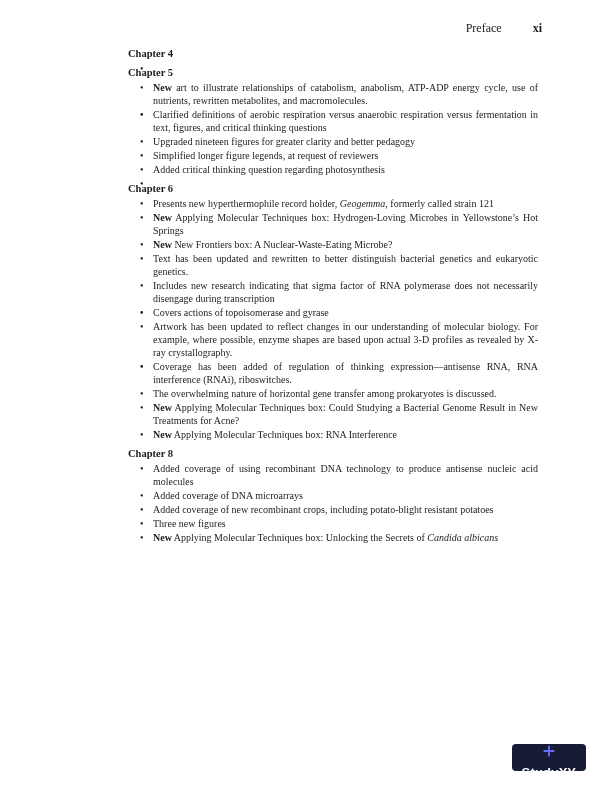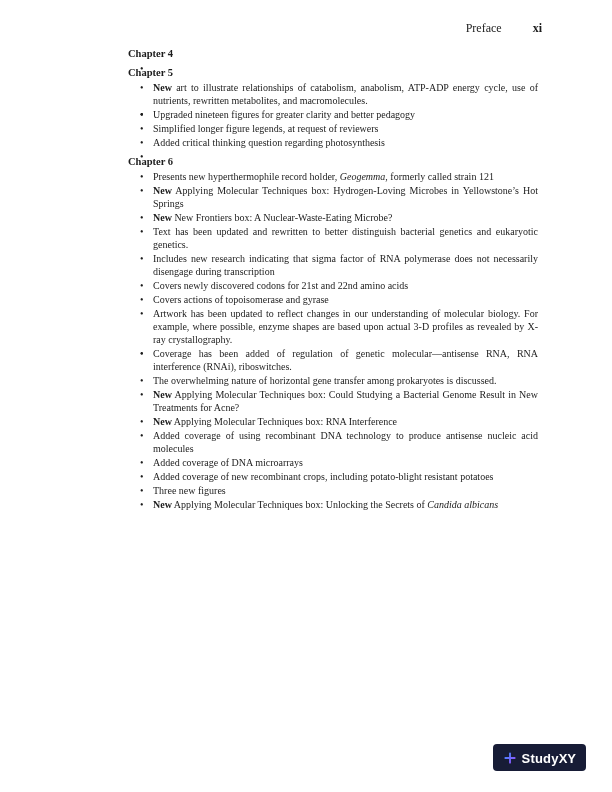--- a/index.html
+++ b/index.html
@@ -111,54 +111,55 @@
 
   <div class="content" id="sections">
       <div class="chapter-heading">Chapter 4</div>
       <ul class="bullet-list">
         <li class="bullet-item"><span class="bullet">•</span></li>
       </ul>
       <div class="chapter-heading">Chapter 5</div>
       <ul class="bullet-list">
         <li class="bullet-item"><span class="bullet">•</span><span><strong>New</strong><span> art to illustrate relationships of catabolism, anabolism, ATP-ADP energy cycle, use of nutrients, rewritten metabolites, and macromolecules.</span></span></li>
         <li class="bullet-item"><span class="bullet">•</span></li>
-        <li class="bullet-item"><span class="bullet">•</span></li>
+        <li class="bullet-item"><span class="bullet">•</span><span><span>Clarified definitions of aerobic respiration versus anaerobic respiration versus fermentation in text, figures, and critical thinking questions</span></span></li>
         <li class="bullet-item"><span class="bullet">•</span><span><span>Upgraded nineteen figures for greater clarity and better pedagogy</span></span></li>
         <li class="bullet-item"><span class="bullet">•</span><span><span>Simplified longer figure legends, at request of reviewers</span></span></li>
         <li class="bullet-item"><span class="bullet">•</span><span><span>Added critical thinking question regarding photosynthesis</span></span></li>
         <li class="bullet-item"><span class="bullet">•</span></li>
       </ul>
       <div class="chapter-heading">Chapter 6</div>
       <ul class="bullet-list">
         <li class="bullet-item"><span class="bullet">•</span><span><span>Presents new hyperthermophile record holder, </span><em>Geogemma</em><span>, formerly called strain 121</span></span></li>
         <li class="bullet-item"><span class="bullet">•</span><span><strong>New</strong><span> Applying Molecular Techniques box: Hydrogen-Loving Microbes in Yellowstone’s Hot Springs</span></span></li>
         <li class="bullet-item"><span class="bullet">•</span><span><strong>New</strong><span> New Frontiers box: A Nuclear-Waste-Eating Microbe?</span></span></li>
       </ul>
       <ul class="bullet-list">
         <li class="bullet-item"><span class="bullet">•</span><span><span>Text has been updated and rewritten to better distinguish bacterial genetics and eukaryotic genetics.</span></span></li>
         <li class="bullet-item"><span class="bullet">•</span><span><span>Includes new research indicating that sigma factor of RNA polymerase does not necessarily disengage during transcription</span></span></li>
-        <li class="bullet-item"><span class="bullet">•</span><span><span>Covers newly discovered codons for 21st and 22nd amino acids</span></span></li>
+        <li class="bullet-item"><span class="bullet">•</span></li>
         <li class="bullet-item"><span class="bullet">•</span><span><span>Covers actions of topoisomerase and gyrase</span></span></li>
         <li class="bullet-item"><span class="bullet">•</span><span><span>Artwork has been updated to reflect changes in our understanding of molecular biology. For example, where possible, enzyme shapes are based upon actual 3-D profiles as revealed by X-ray crystallography.</span></span></li>
         <li class="bullet-item"><span class="bullet">•</span></li>
-        <li class="bullet-item"><span class="bullet">•</span><span><span>Coverage has been added of regulation of genetic molecular—antisense RNA, RNA interference (RNAi), riboswitches.</span></span></li>
+        <li class="bullet-item"><span class="bullet">•</span><span><span>Coverage has been added of regulation of thinking expression—antisense RNA, RNA interference (RNAi), riboswitches.</span></span></li>
         <li class="bullet-item"><span class="bullet">•</span><span><span>The overwhelming nature of horizontal gene transfer among prokaryotes is discussed.</span></span></li>
         <li class="bullet-item"><span class="bullet">•</span><span><strong>New</strong><span> Applying Molecular Techniques box: Could Studying a Bacterial Genome Result in New Treatments for Acne?</span></span></li>
         <li class="bullet-item"><span class="bullet">•</span><span><strong>New</strong><span> Applying Molecular Techniques box: RNA Interference</span></span></li>
       </ul>
+      <div class="chapter-heading">Chapter 8</div>
       <ul class="bullet-list">
         <li class="bullet-item"><span class="bullet">•</span><span><span>Added coverage of using recombinant DNA technology to produce antisense nucleic acid molecules</span></span></li>
         <li class="bullet-item"><span class="bullet">•</span><span><span>Added coverage of DNA microarrays</span></span></li>
         <li class="bullet-item"><span class="bullet">•</span><span><span>Added coverage of new recombinant crops, including potato-blight resistant potatoes</span></span></li>
         <li class="bullet-item"><span class="bullet">•</span><span><span>Three new figures</span></span></li>
         <li class="bullet-item"><span class="bullet">•</span><span><strong>New</strong><span> Applying Molecular Techniques box: Unlocking the Secrets of </span><em>Candida albicans</em></span></li>
       </ul>
     </div>
 
-  <div class="logo" style="background: rgb(23, 28, 54);">
+  <div class="logo" style="background: rgb(23, 28, 54); flex-direction: column;">
     <span class="plus-wrap">
       <svg width="14" height="14" viewBox="0 0 24 24" aria-hidden="true">
         <defs>
           <linearGradient id="plusGrad" x1="0%" y1="0%" x2="100%" y2="100%">
             <stop id="grad-start" offset="0%" stop-color="#3e8bff"></stop>
             <stop id="grad-end" offset="100%" stop-color="#9a4dff"></stop>
           </linearGradient>
         </defs>
         <path d="M12 4 V20 M4 12 H20" stroke="url(#plusGrad)" stroke-width="3.2" stroke-linecap="round" fill="none"></path>
       </svg>

